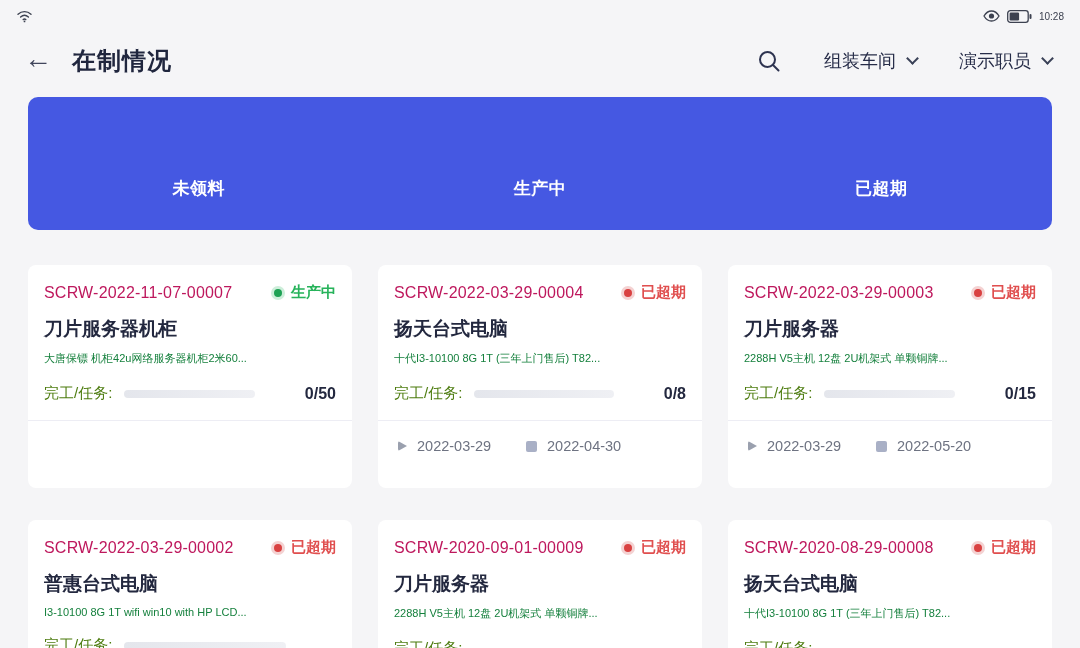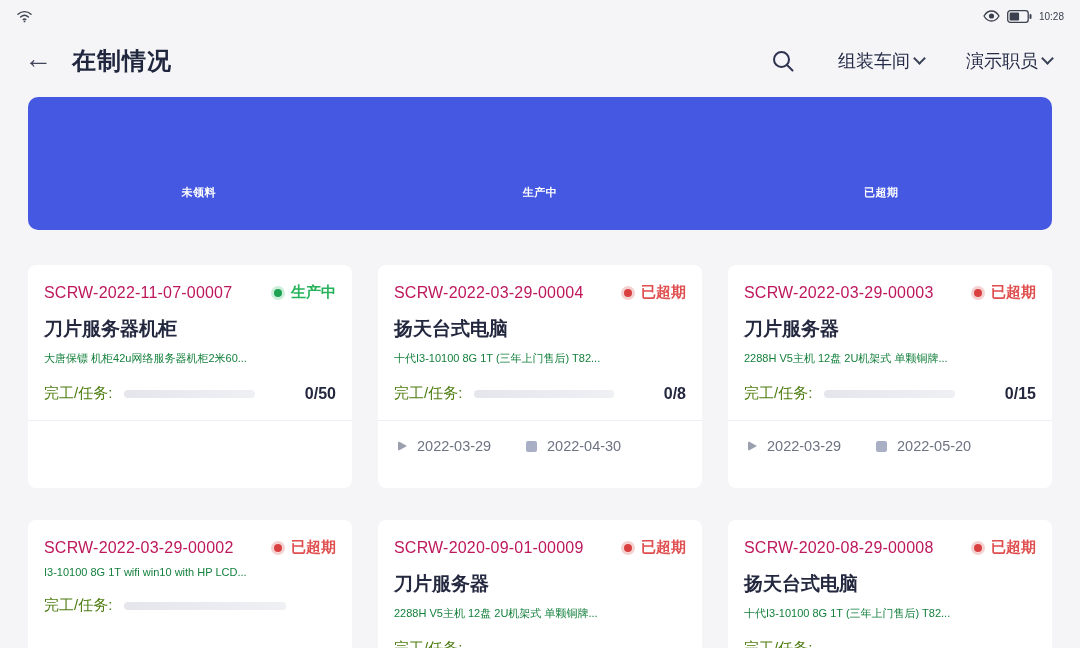--- a/index.html
+++ b/index.html
@@ -26,41 +26,41 @@
     padding: 12px 28px 0 24px;
     height: 58px;
   }
   .back-btn {
     font-size: 28px; line-height: 28px; color: #41465c;
     cursor: pointer; margin-right: 20px; margin-top: -4px;
   }
   .page-title { font-size: 24px; font-weight: 700; color: #20263e; letter-spacing: 1px; }
   .header-right { margin-left: auto; display: flex; align-items: center; gap: 42px; }
   .search-btn { display: flex; align-items: center; cursor: pointer; }
-  .dropdown { display: flex; align-items: center; gap: 5px; cursor: pointer; }
+  .dropdown { display: flex; align-items: center; gap: 12px; cursor: pointer; }
   .dropdown-label { font-size: 18px; color: #262c48; }
   .chevron {
     width: 9px; height: 9px;
     border-right: 2px solid #3a4157; border-bottom: 2px solid #3a4157;
     transform: rotate(45deg); margin-top: -5px;
   }
 
   
   .banner {
     margin: 13px 28px 0 28px;
     height: 133px;
     background: #4558e2;
     border-radius: 10px;
     display: flex;
   }
   .banner-tab {
     flex: 1;
     display: flex; align-items: flex-end; justify-content: center;
     padding-bottom: 30px;
-    color: #ffffff; font-size: 11px; font-weight: 600;
+    color: #ffffff; font-size: 17px; font-weight: 600;
     cursor: pointer; letter-spacing: 0.5px;
   }
 
   
   .cards-grid {
     margin: 35px 28px 0 28px;
     display: grid;
     grid-template-columns: repeat(3, 1fr);
     column-gap: 26px; row-gap: 32px;
   }
@@ -269,20 +269,21 @@
   </div>
 
   <div class="card status-red no-dates">
     <div class="card-top">
       <span class="order-code">SCRW-2022-03-29-00002</span>
       <span class="status-badge">
         <span class="status-dot"></span>
         <span class="status-text">已超期</span>
       </span>
     </div>
+    <div class="card-title">普惠台式电脑</div>
     <div class="card-desc">I3-10100 8G 1T wifi win10 with HP LCD...</div>
     <div class="progress-row">
       <span class="progress-label">完工/任务:</span>
       <span class="progress-bar"><span class="progress-fill" style="width: 0%;"></span></span>
       <span class="progress-value"></span>
     </div>
 
   </div>
 
   <div class="card status-red no-dates">

